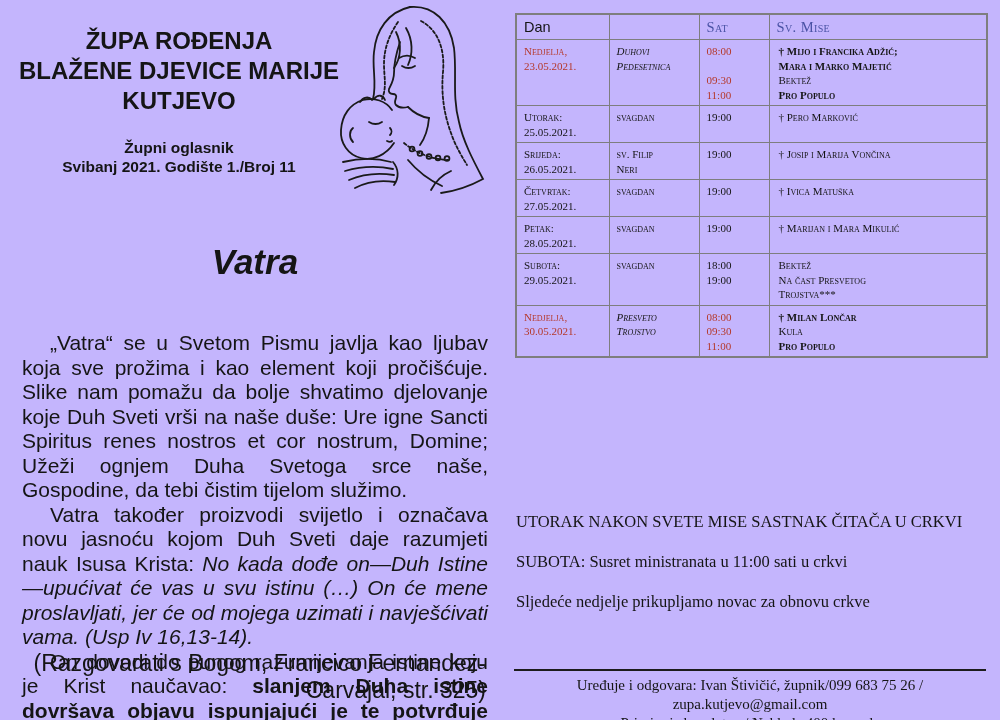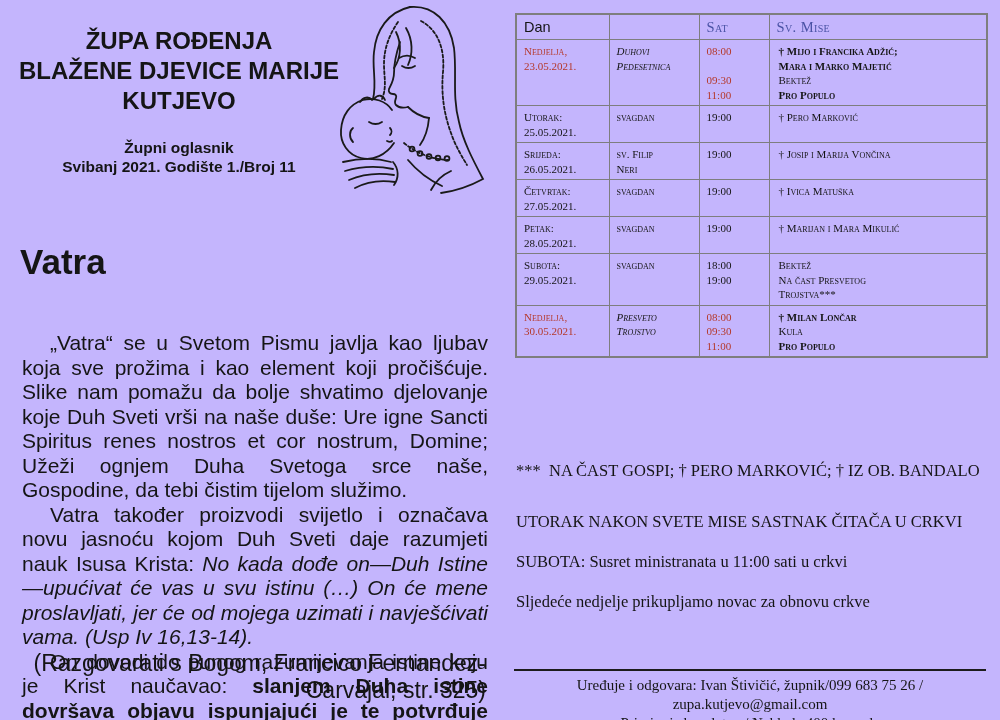--- a/index.html
+++ b/index.html
@@ -6,21 +6,21 @@
   body{width:1000px;height:720px;font-family:"Liberation Sans",sans-serif;color:#151515;}
   .page{position:relative;width:1000px;height:720px;overflow:hidden;background:#c4b5fd;}
 
   
   .masthead{position:absolute;left:5px;top:26px;width:348px;text-align:center;}
   .mast-title div{font-weight:bold;font-size:24px;line-height:30px;white-space:nowrap;}
   .mast-sub{margin-top:22px;font-weight:bold;font-size:15.5px;line-height:19px;}
 
   .madonna{position:absolute;left:336px;top:2px;width:152px;height:194px;}
 
-  .art-title{position:absolute;left:20px;top:242px;width:470px;font-weight:bold;}
+  .art-title{position:absolute;left:20px;top:242px;width:470px;text-align:center;font-weight:bold;font-style:italic;}
   .art-title .t1{font-size:35px;line-height:40px;}
   .art-title .t2{font-size:23px;line-height:27px;margin-top:2px;}
 
   .art-body{position:absolute;left:22px;top:331px;width:466px;font-size:21px;line-height:24.5px;text-align:justify;}
   .art-body p{margin:0;text-indent:28px;}
   .art-body .normal{font-style:normal;}
   .art-body .italic{font-style:italic;}
   .art-body .bold{font-weight:bold;}
 
   .citation{position:absolute;left:22px;top:650px;width:464px;text-align:right;font-size:23px;}
@@ -250,21 +250,20 @@
           </td>
           <td class="sc mass-cell">
             <div class="b">† Milan Lončar</div>
             <div>Kula</div>
             <div class="b">Pro Populo</div>
           </td>
         </tr>
       </tbody>
   </table>
 
-  <div class="note n1">***  NA ČAST GOSPI; † PERO MARKOVIĆ; † IZ OB. BANDALO</div>
   <div class="note n2">UTORAK NAKON SVETE MISE SASTNAK ČITAČA U CRKVI</div>
   <div class="note n3">SUBOTA: Susret ministranata u 11:00 sati u crkvi</div>
   <div class="note n4">Sljedeće nedjelje prikupljamo novac za obnovu crkve</div>
 
   <div class="footer-rule"></div>
   <div class="footer">
     <div>Uređuje i odgovara: Ivan Štivičić, župnik/099 683 75 26 / zupa.kutjevo@gmail.com</div>
     <div>Primjer je besplatan / Naklada 400 komada</div>
   </div>
 

